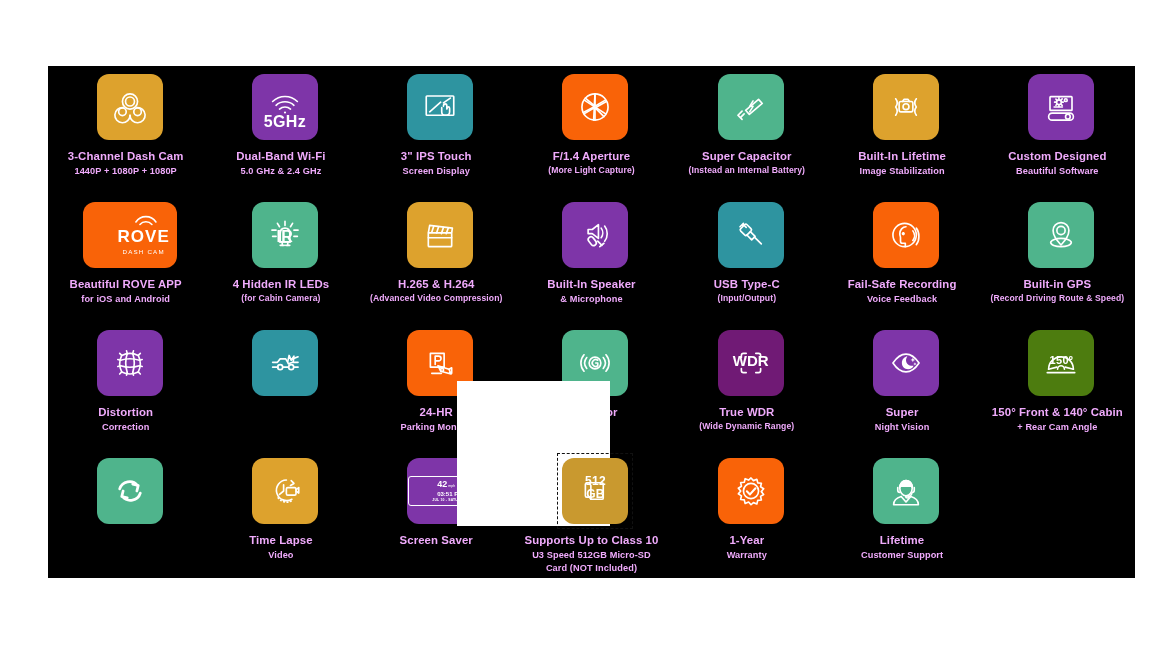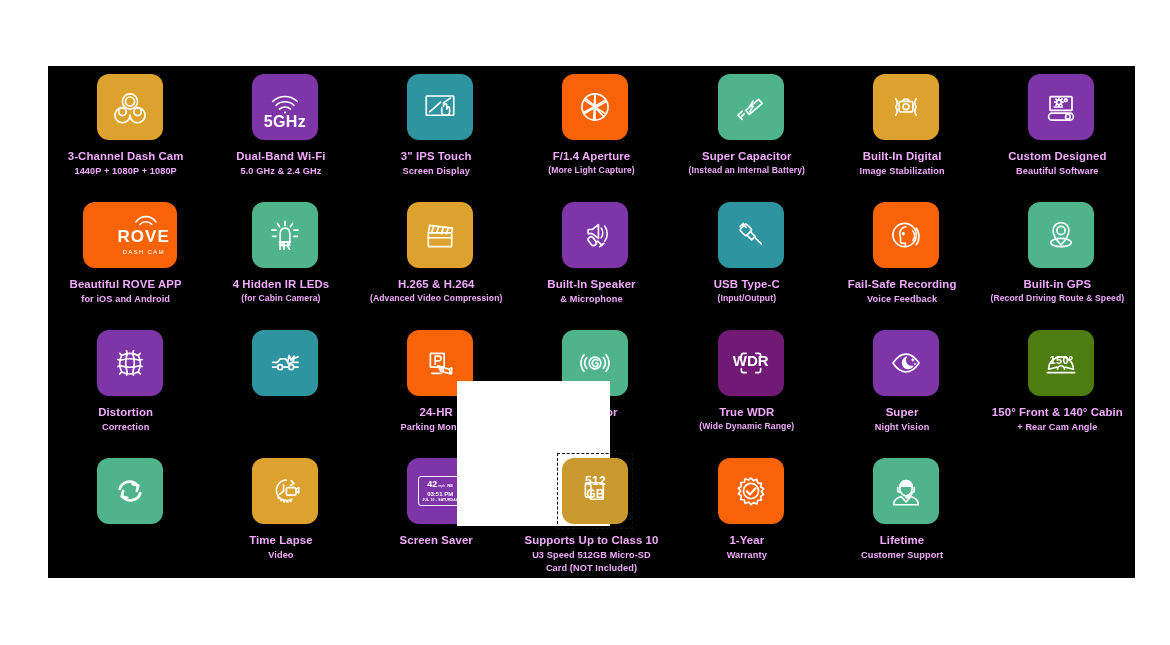--- a/index.html
+++ b/index.html
@@ -169,21 +169,21 @@
             <svg width="44" height="44" viewBox="0 0 64 64" fill="none" stroke="#fff" stroke-width="2.4" stroke-linecap="round" stroke-linejoin="round">
     <rect x="22" y="24" width="20" height="15" rx="2.5"></rect>
     <circle cx="32" cy="31.5" r="4.3"></circle>
     <path d="M27 24 l2-3 h6 l2 3"></path>
     <path d="M17 20 c3 4 3 8 0 12 c3 4 3 8 0 12"></path>
     <path d="M47 20 c-3 4 -3 8 0 12 c-3 4 -3 8 0 12"></path>
             </svg>
           </div>
           <div class="caption">
             <div class="">
-              <span class="cap-main">Built-In Digital</span>
+              <span class="cap-main">Built-In Lifetime</span>
               <span class="cap-sub">Image Stabilization</span>
             </div>
           </div>
         </div>
         <div class="cell">
           <div class="tile" style="background: rgb(126, 53, 168);">
             <svg width="44" height="44" viewBox="0 0 64 64" fill="none" stroke="#fff" stroke-width="2.4" stroke-linecap="round" stroke-linejoin="round">
     <rect x="16" y="17" width="32" height="20" rx="1"></rect>
     <circle cx="29" cy="25" r="3.4"></circle>
     <path d="M29 20.5 v-1.8 M29 31.3 v-1.8 M24.5 25 h-1.8 M35.3 25 h-1.8 M25.9 21.9 l-1.3-1.3 M33.7 29.7 l-1.3-1.3 M25.9 28.1 l-1.3 1.3 M33.7 20.3 l-1.3 1.3"></path>
@@ -529,35 +529,35 @@
   </div>
 </div>
 
 <style>
   .tile{position:relative;margin-left:8px;}
   .svg-txt{
     position:absolute;left:0;right:0;bottom:9px;text-align:center;
     color:#fff;font-weight:bold;font-size:16px;font-family:"Liberation Sans",sans-serif;
     letter-spacing:0.3px;
   }
-  .svg-txt.ir{bottom:auto;top:37px;font-size:12px;}
+  .svg-txt.ir{bottom:auto;top:26px;font-size:16px;}
   .svg-txt.wdr{bottom:auto;top:22px;font-size:15px;letter-spacing:0;}
   .svg-txt.angle{bottom:auto;top:24px;font-size:11px;}
   .svg-txt.sd{bottom:auto;top:17px;font-size:12px;line-height:1.05;}
   .svg-txt.sd span{font-size:12px;}
 
   .rove-logo{display:flex;flex-direction:column;align-items:center;justify-content:center;position:relative;}
   .rove-wifi{position:absolute;top:-2px;left:50%;transform:translateX(-42%);}
   .rove-word{color:#fff;font-weight:bold;font-size:17px;letter-spacing:1px;font-family:"Liberation Sans",sans-serif;margin-top:11px;}
   .rove-sub{color:#fff;font-size:6.2px;letter-spacing:1.2px;font-family:"Liberation Sans",sans-serif;margin-top:1px;}
 
   .ss-screen{
     width:42px;height:28px;border:1.6px solid #fff;border-radius:3px;
     display:flex;flex-direction:column;align-items:center;justify-content:center;
-    color:#fff;font-family:"Liberation Sans",sans-serif;
+    color:#fff;font-family:"Liberation Sans",sans-serif;padding-left:20px;
   }
   .ss-row1{display:flex;align-items:baseline;gap:1px;line-height:1;}
   .ss-spd{font-size:9px;font-weight:bold;}
   .ss-unit{font-size:3.6px;}
   .ss-dir{font-size:4.2px;font-weight:bold;margin-left:1px;}
   .ss-row2{font-size:6px;font-weight:bold;margin-top:2px;line-height:1;}
   .ss-row3{font-size:3.4px;font-weight:bold;margin-top:2.5px;letter-spacing:.2px;line-height:1;}
 </style>
 
 </body></html>

